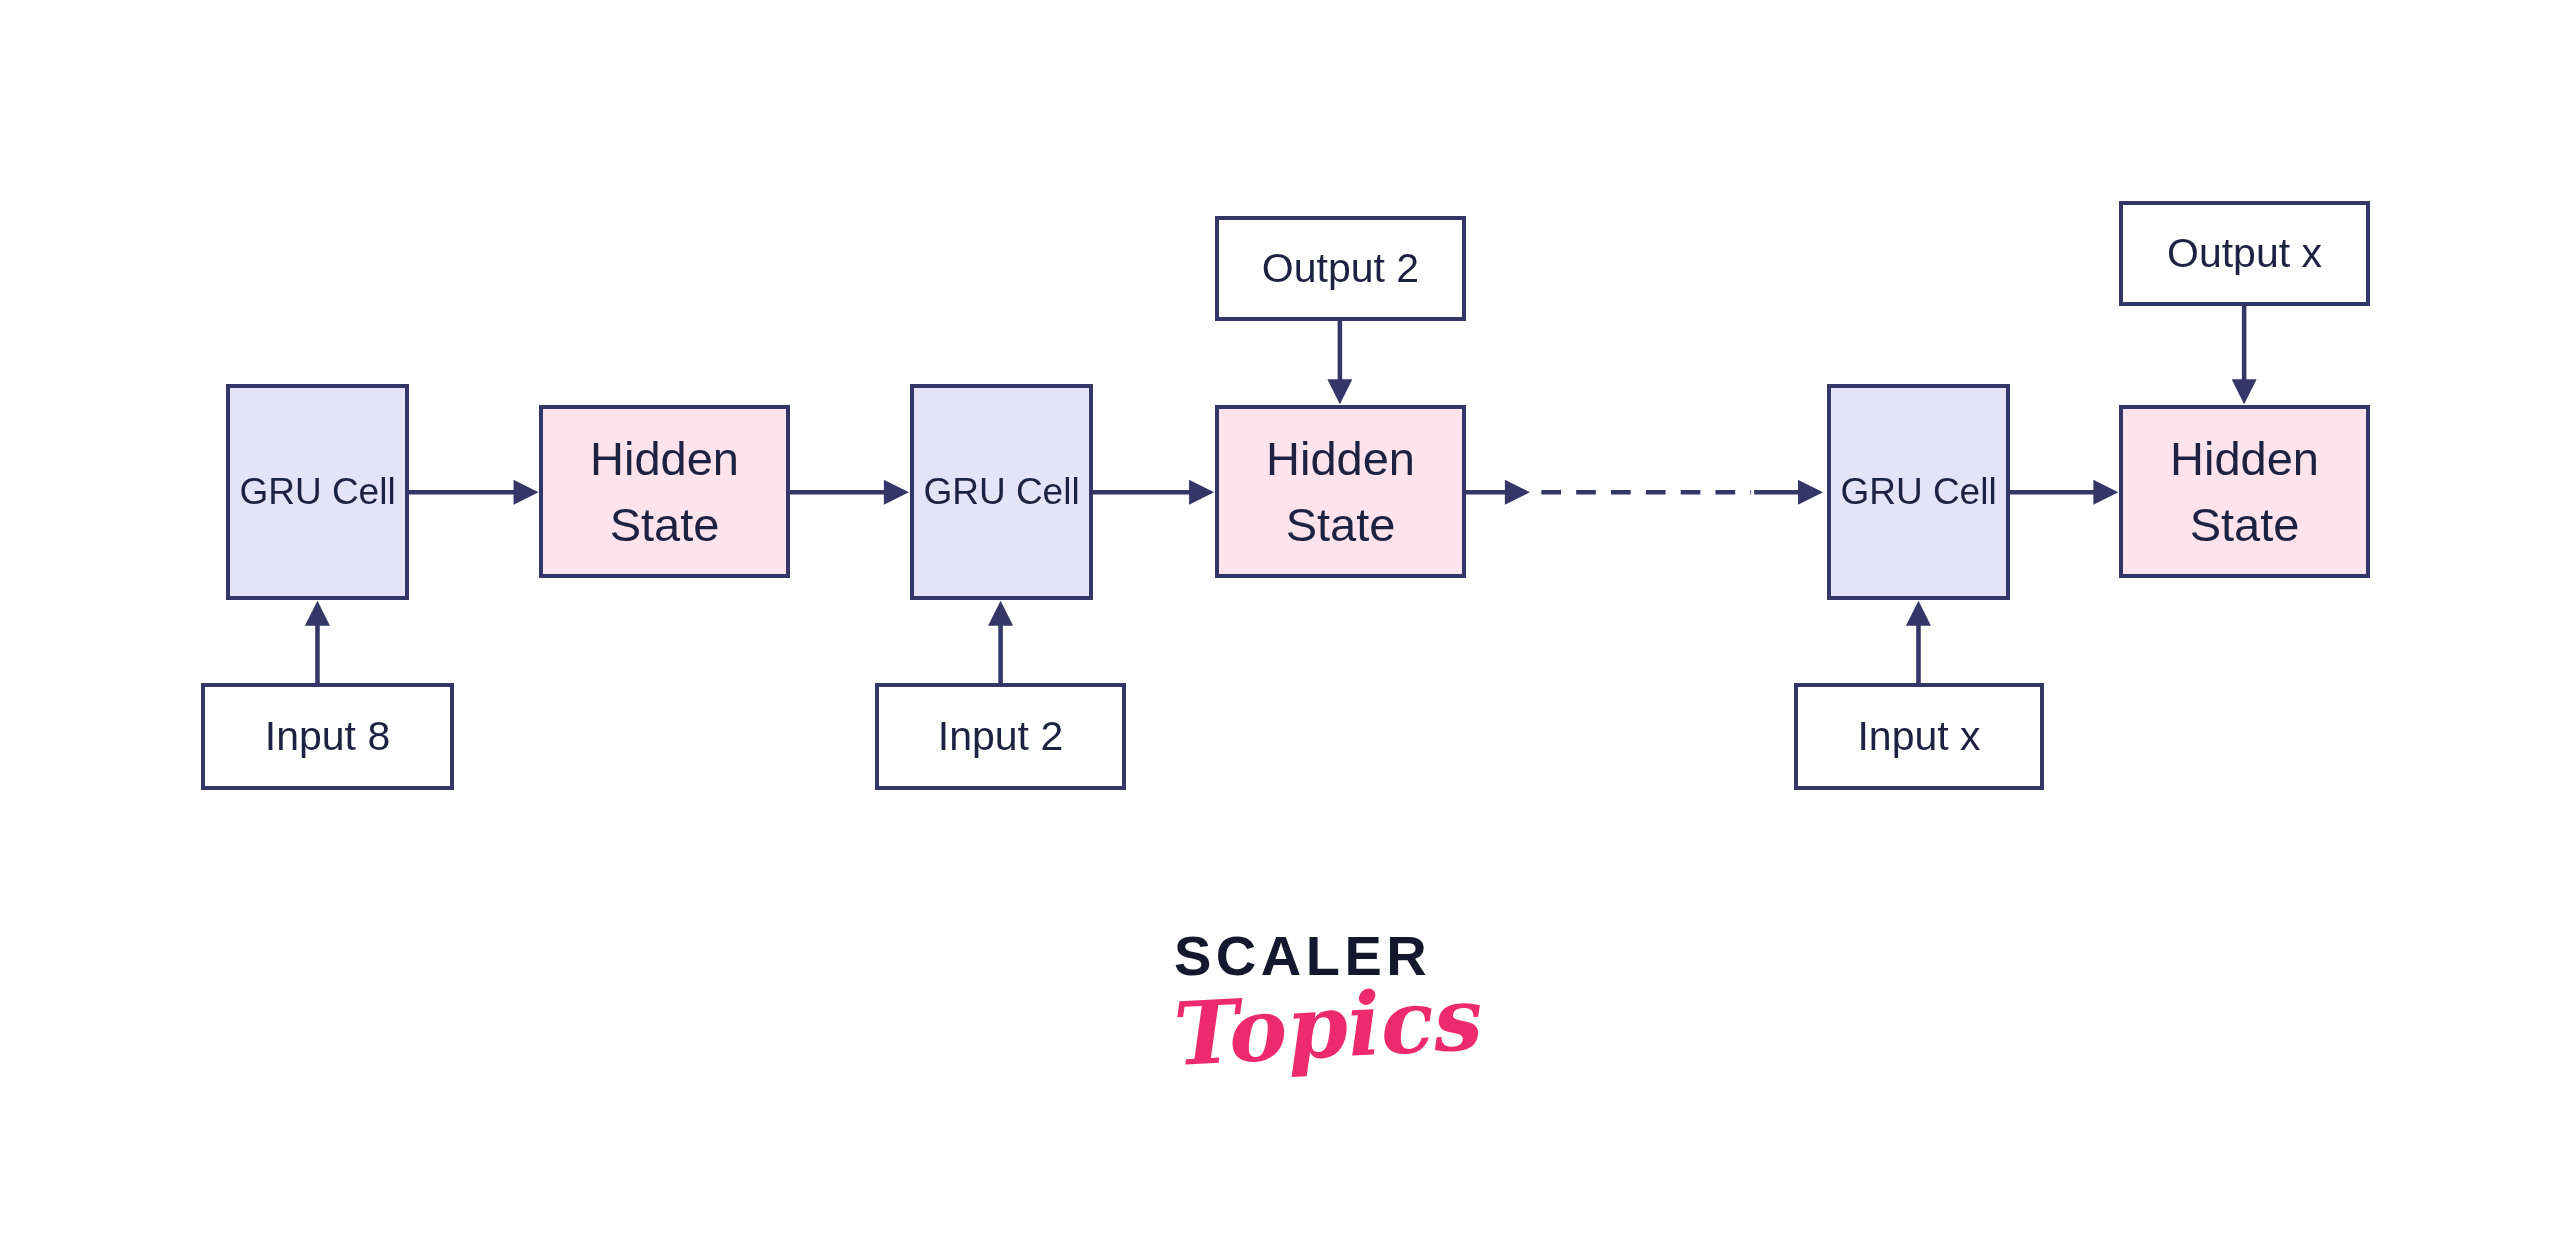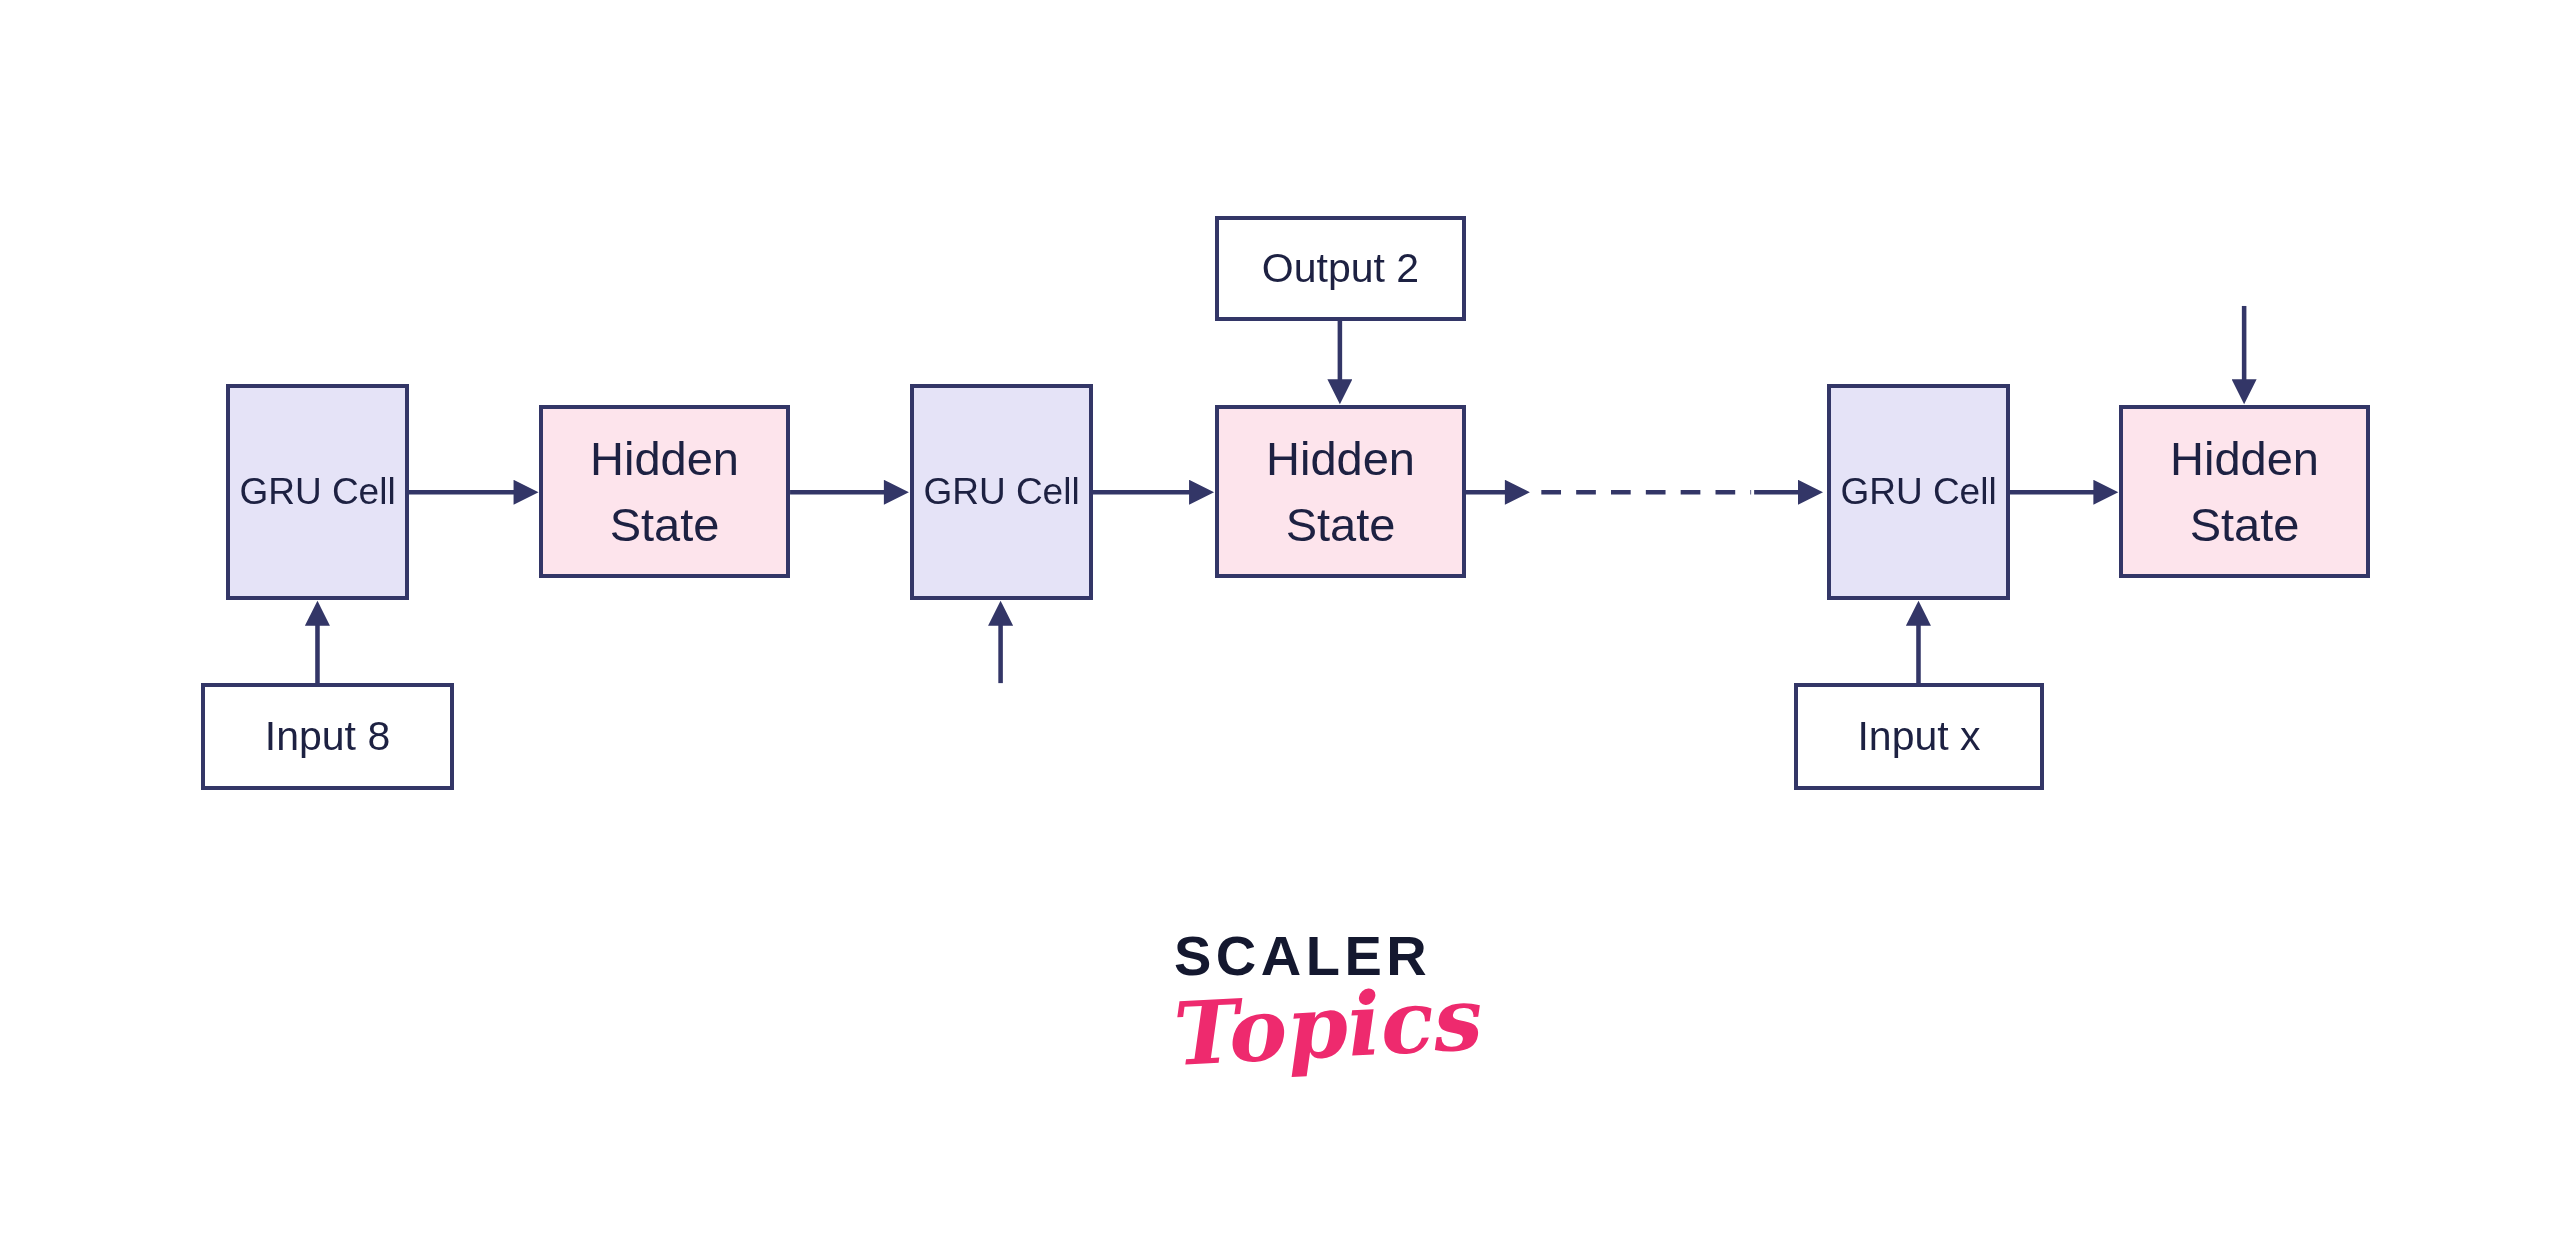--- a/index.html
+++ b/index.html
@@ -107,22 +107,24 @@
 
   <div class="node gru" style="left:226px; top:384px; width:183px; height:216px;">GRU Cell</div>
   <div class="node gru" style="left:910px; top:384px; width:183px; height:216px;">GRU Cell</div>
   <div class="node gru" style="left:1827px; top:384px; width:183px; height:216px;">GRU Cell</div>
 
   <div class="node hidden" style="left:539px; top:405px; width:251px; height:173px;">Hidden State</div>
   <div class="node hidden" style="left:1215px; top:405px; width:251px; height:173px;">Hidden State</div>
   <div class="node hidden" style="left:2119px; top:405px; width:251px; height:173px;">Hidden State</div>
 
   <div class="node io" style="left:1215px; top:201px; width:251px; height:105px;margin-top:15px;">Output 2</div>
+  <div class="node io" style="left:2119px; top:201px; width:251px; height:105px;">Output x</div>
 
   <div class="node io" style="left:201px; top:683px; width:253px; height:107px;">Input 8</div>
+  <div class="node io" style="left:875px; top:683px; width:251px; height:107px;">Input 2</div>
   <div class="node io" style="left:1794px; top:683px; width:250px; height:107px;text-align:center;">Input x</div>
 
   <div class="logo">
     <div class="logo-scaler">SCALER</div>
     <div class="logo-topics">Topics</div>
   </div>
 
 </div>
 
 

